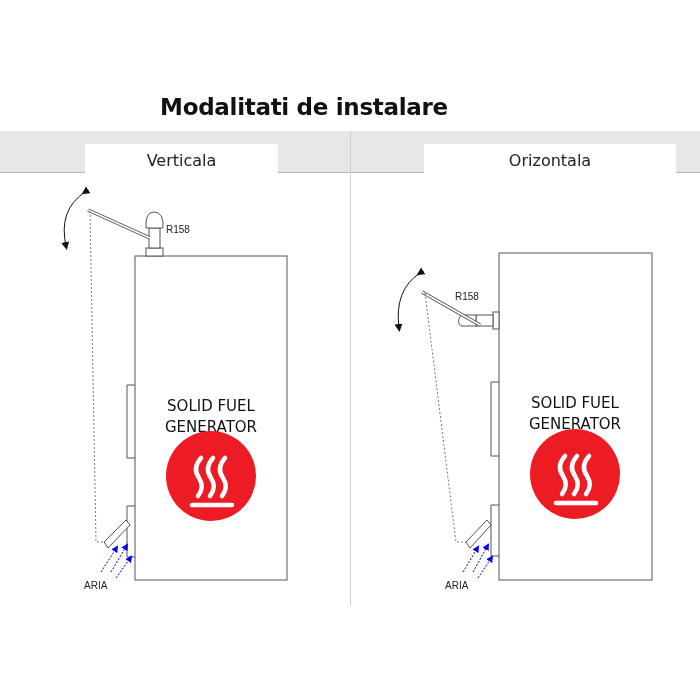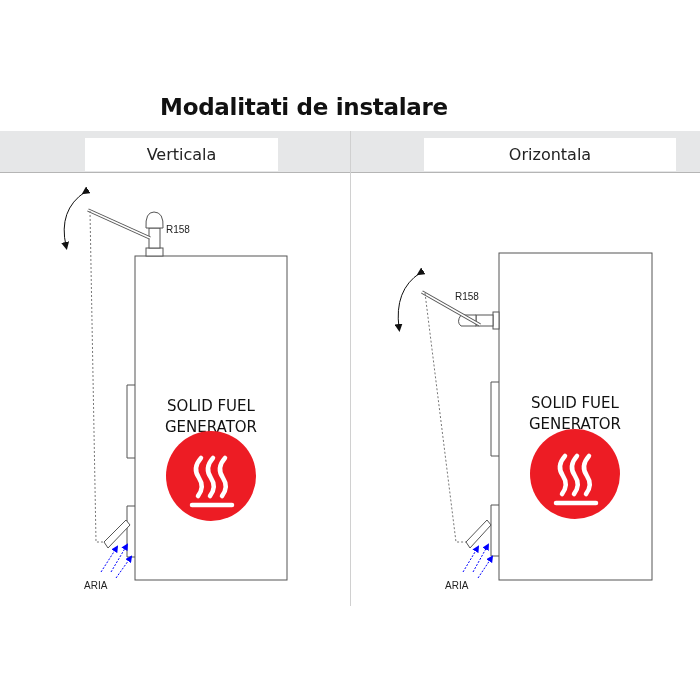--- a/index.html
+++ b/index.html
@@ -3,21 +3,21 @@
 <meta charset="utf-8">
 <style>
   html, body { margin: 0; padding: 0; background: #ffffff; }
   body { width: 700px; height: 700px; position: relative; overflow: hidden;
          font-family: "Liberation Sans", "DejaVu Sans", sans-serif; }
   .title { position: absolute; left: 0; top: 94px; width: 608px; text-align: center;
            font-family: "DejaVu Sans", sans-serif; font-weight: bold; font-size: 23px;
            color: #111; letter-spacing: -0.3px; }
   .band { position: absolute; left: 0; top: 131px; width: 700px; height: 41px;
           background: #e6e7e8; border-bottom: 1.5px solid #b5b5b5; }
-  .label-box { position: absolute; top: 138px; height: 33px; background: #ffffff;
+  .label-box { position: absolute; top: 144px; height: 33px; background: #ffffff;
                display: flex; align-items: center; justify-content: center;
                font-family: "DejaVu Sans", sans-serif; font-size: 16px; color: #222; }
   .divider { position: absolute; left: 350px; top: 131px; width: 1px; height: 475px;
              background: #d0d0d0; }
   svg.diagram { position: absolute; left: 0; top: 0; }
   .boiler-text { font-family: "DejaVu Sans", sans-serif; font-size: 15px; fill: #111; }
   .small-text { font-family: "Liberation Sans", sans-serif; font-size: 10px; fill: #222; }
 </style>
 </head>
 <body>

